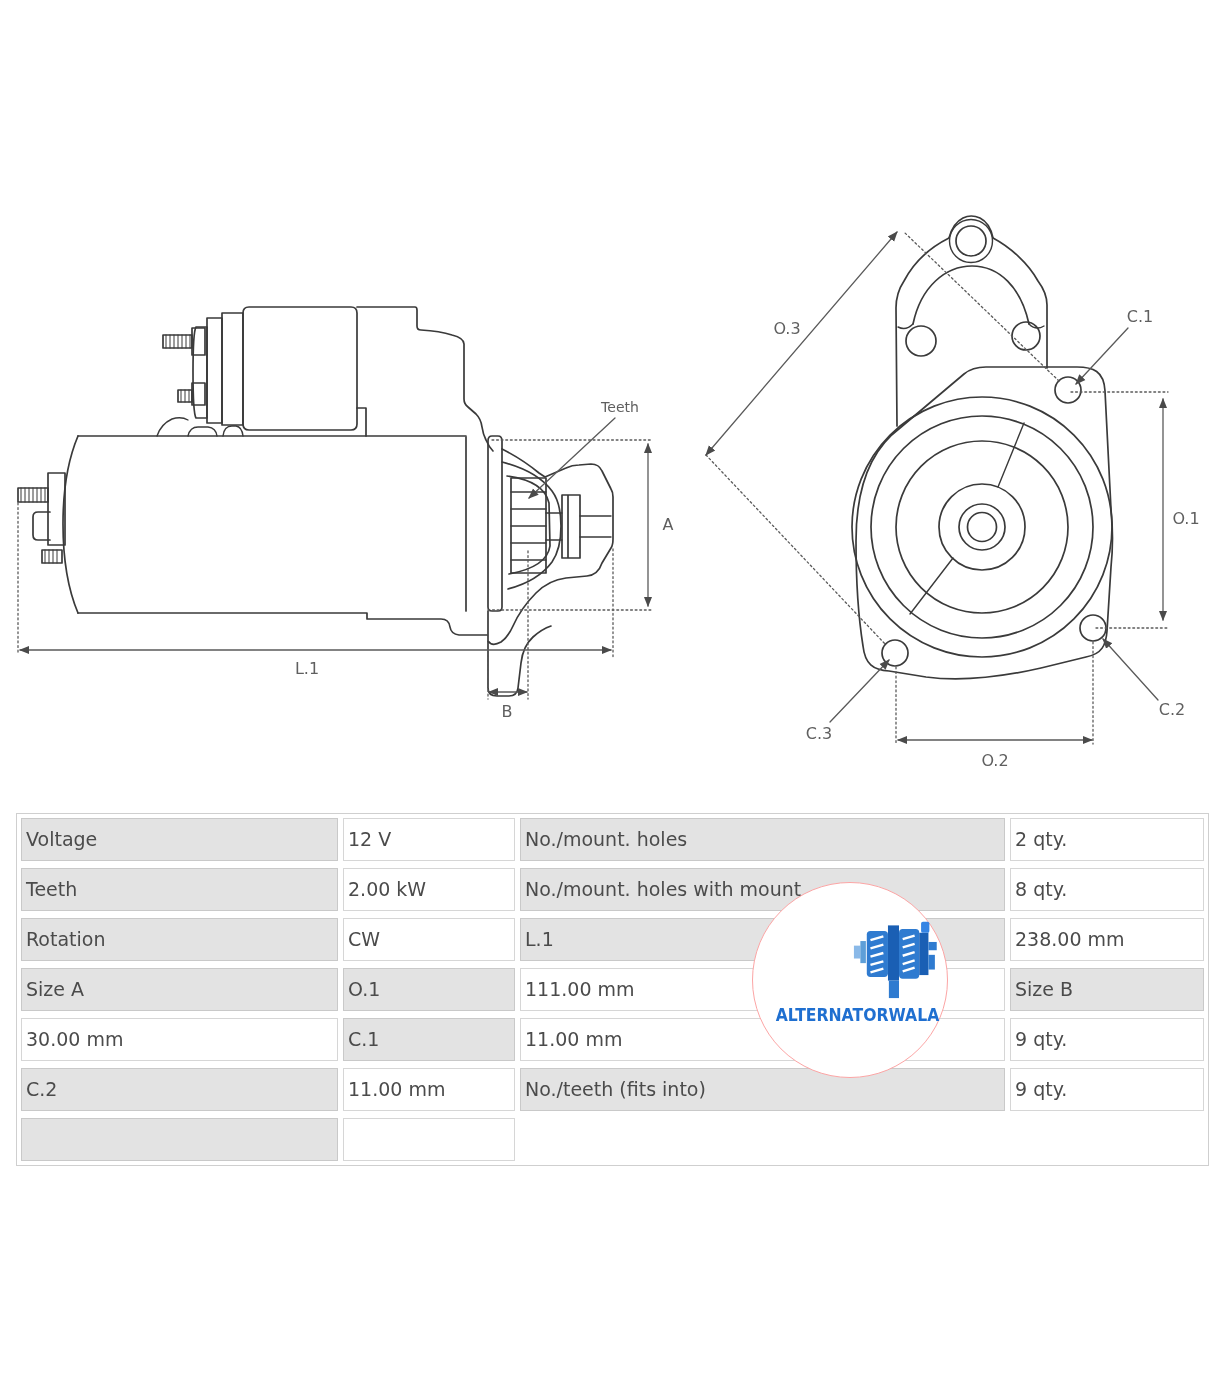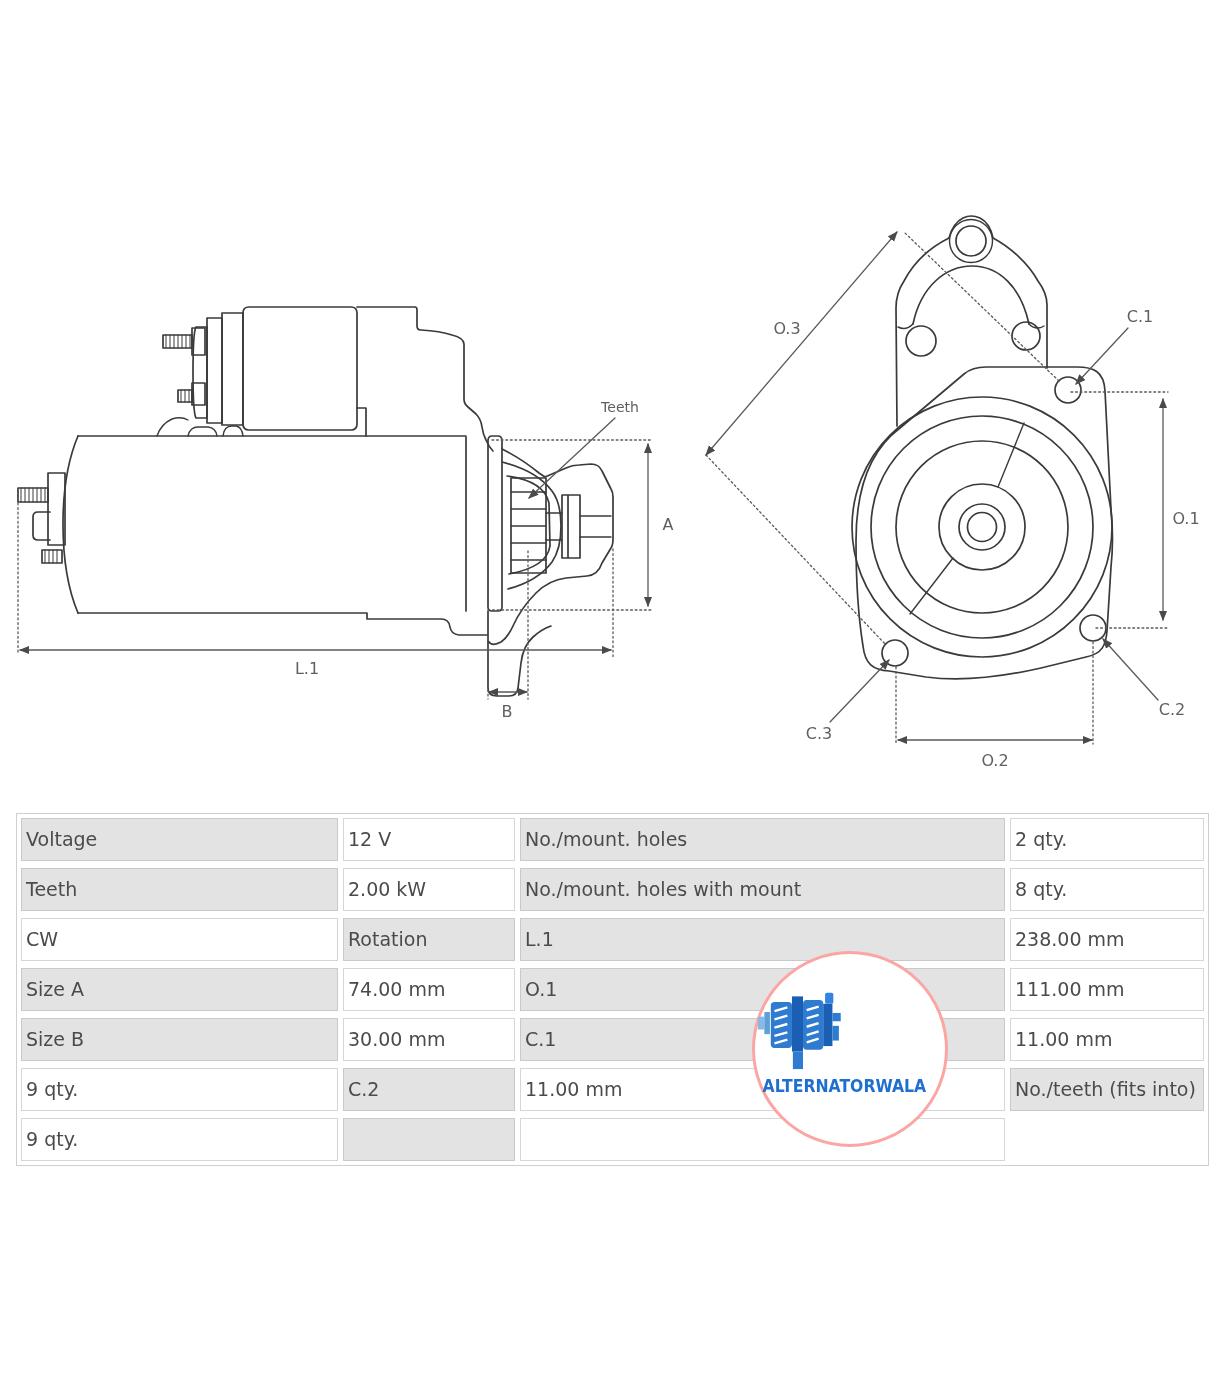--- a/index.html
+++ b/index.html
@@ -27,23 +27,23 @@
     font-size:19px;color:#4b4b4b;
     line-height:41px;text-align:left;
     padding:0 13px 0 4px;
     white-space:nowrap;overflow:hidden;
   }
   .c-label{background:#e3e3e3;border:1px solid #c9c9c9;}
   .c-value{background:#ffffff;border:1px solid #d6d6d6;}
 
   
   .logo{
-    position:absolute;left:752px;top:951px;width:196px;height:196px;
-    box-sizing:border-box;border:3px solid #fca5a5;border-radius:50%;
-    background:#ffffff;z-index:5;text-align:left;
+    position:absolute;left:752px;top:882px;width:196px;height:196px;
+    box-sizing:border-box;border:1px solid #fca5a5;border-radius:50%;
+    background:#ffffff;z-index:5;text-align:right;
   }
   .logo-icon{margin-top:24px;}
   .logo-text{
     margin-top:2px;font-size:17px;font-weight:bold;color:#1f6fd0;
     letter-spacing:0px;transform:scaleX(0.92);
     font-family:"DejaVu Sans","Liberation Sans",sans-serif;
   }
 </style>
 </head>
 <body>
@@ -173,27 +173,26 @@
     <div class="cell c-label">Voltage</div>
     <div class="cell c-value">12 V</div>
     <div class="cell c-label">No./mount. holes</div>
     <div class="cell c-value">2 qty.</div>
 
     <div class="cell c-label">Teeth</div>
     <div class="cell c-value">2.00 kW</div>
     <div class="cell c-label">No./mount. holes with mount</div>
     <div class="cell c-value">8 qty.</div>
 
+    <div class="cell c-label">Rotation</div>
     <div class="cell c-value">CW</div>
-    <div class="cell c-label">Rotation</div>
     <div class="cell c-label">L.1</div>
     <div class="cell c-value">238.00 mm</div>
 
     <div class="cell c-label">Size A</div>
-    <div class="cell c-value">74.00 mm</div>
     <div class="cell c-label">O.1</div>
     <div class="cell c-value">111.00 mm</div>
 
     <div class="cell c-label">Size B</div>
     <div class="cell c-value">30.00 mm</div>
     <div class="cell c-label">C.1</div>
     <div class="cell c-value">11.00 mm</div>
 
     <div class="cell c-value">9 qty.</div>
     <div class="cell c-label">C.2</div>

